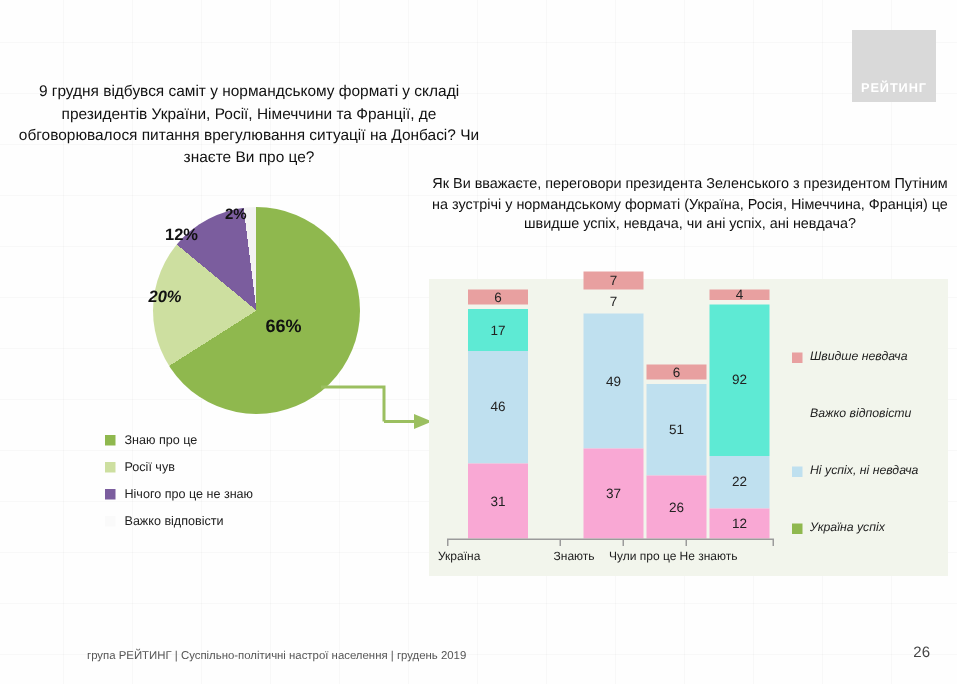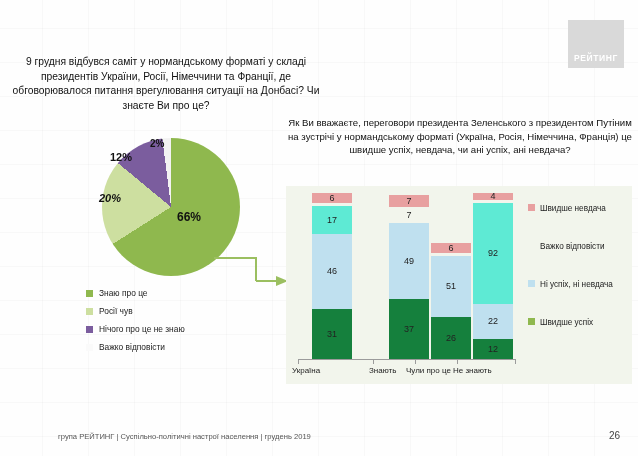--- a/index.html
+++ b/index.html
@@ -53,21 +53,21 @@
        #f2f2f2 352.8deg 360deg     
     );
   }
   .pie-lab{position:absolute;font-weight:bold;font-size:11px;color:#111;}
   #pl-66{left:115px;top:78px;font-size:12px;}
   #pl-20{left:37px;top:60px;font-style:italic;}
   #pl-12{left:48px;top:19px;}
   #pl-2 {left:88px;top:6px;font-size:10px;}
 
   
-  #pie-legend{position:absolute;left:86px;top:288px;width:210px;}
+  #pie-legend{position:absolute;left:70px;top:288px;width:210px;}
   .lrow{display:flex;align-items:center;margin-bottom:8px;font-size:8.4px;color:#222;}
   .lsw{width:7px;height:7px;margin-right:6px;flex:0 0 auto;}
   .lsw.s1{background:#8fb84e;}
   .lsw.s2{background:#cddfa0;}
   .lsw.s3{background:#7b5d9e;}
   .lsw.s4{background:#fafafa;}
 
   
   #arrow{position:absolute;left:212px;top:255px;width:80px;height:35px;}
 
@@ -78,42 +78,42 @@
   }
   #plot{position:absolute;left:12px;top:10px;width:218px;height:163px;}
   .bar{
     position:absolute;bottom:0;width:40px;
     display:flex;flex-direction:column-reverse;
   }
   .seg{
     display:flex;align-items:center;justify-content:center;
     font-size:9px;color:#222;box-sizing:border-box;
   }
-  .seg.green{background:#15803d;}
+  .seg.green{background:#f9a8d4;}
   .seg.blue {background:#bfe0ef;}
   .seg.white{background:#5eead4;}
   .seg.pink {background:#e8a0a0;}
   .seg.pink{margin-bottom:3px;}
   .seg.outside{
     background:transparent;color:#222;height:14px;
     align-items:flex-start;
   }
   #axis{
     position:absolute;left:12px;top:173px;width:218px;height:5px;
     border-top:1px solid #9b9b9b;
   }
   .tick{position:absolute;top:0;width:1px;height:4px;background:#9b9b9b;}
   .xlab{
     position:absolute;top:180px;font-size:8px;color:#222;
     white-space:nowrap;
   }
 
   
   #bar-legend{position:absolute;left:242px;top:18px;width:100px;}
-  .blrow{display:flex;align-items:flex-start;height:38px;font-size:8.2px;color:#222;}
+  .blrow{display:flex;align-items:flex-end;height:38px;font-size:8.2px;color:#222;font-style:italic;}
   .blsw{width:7px;height:7px;margin-right:5px;flex:0 0 auto;}
   .blsw.b1{background:#e8a0a0;}
   .blsw.b2{background:transparent;}
   .blsw.b3{background:#bfe0ef;}
   .blsw.b4{background:#8fb84e;}
 
   
   #footer{
     position:absolute;left:58px;top:432px;font-size:7.6px;color:#555;
     white-space:nowrap;
@@ -172,21 +172,21 @@
 
       <div class="bar" style="left:14px;">
         <div class="seg green" style="height:50.5px">31</div>
         <div class="seg blue" style="height:75px">46</div>
         <div class="seg white" style="height:27.7px">17</div>
         <div class="seg pink" style="height:9.8px">6</div>
       </div>
 
       <div class="bar" style="left:91px;">
         <div class="seg green" style="height:60.3px">37</div>
-        <div class="seg blue" style="height:76px">49</div>
+        <div class="seg blue" style="height:90px">49</div>
         <div class="seg white outside" style="height:13px">7</div>
         <div class="seg pink" style="height:11.4px">7</div>
       </div>
 
       <div class="bar" style="left:133px;">
         <div class="seg green" style="height:42.4px">26</div>
         <div class="seg blue" style="height:61px">51</div>
         <div class="seg pink" style="height:9.8px">6</div>
       </div>
 
@@ -219,21 +219,21 @@
       <div class="blrow">
         <span class="blsw b2"></span>
         <span>Важко відповісти</span>
       </div>
       <div class="blrow">
         <span class="blsw b3"></span>
         <span>Ні успіх, ні невдача</span>
       </div>
       <div class="blrow">
         <span class="blsw b4"></span>
-        <span>Швидше успіх</span>
+        <span>Україна успіх</span>
       </div>
     </div>
   </div>
 
   <div id="footer">група РЕЙТИНГ | Суспільно-політичні настрої населення | грудень 2019</div>
   <div id="pagenum">26</div>
 
 </div>
 
 </body></html>

